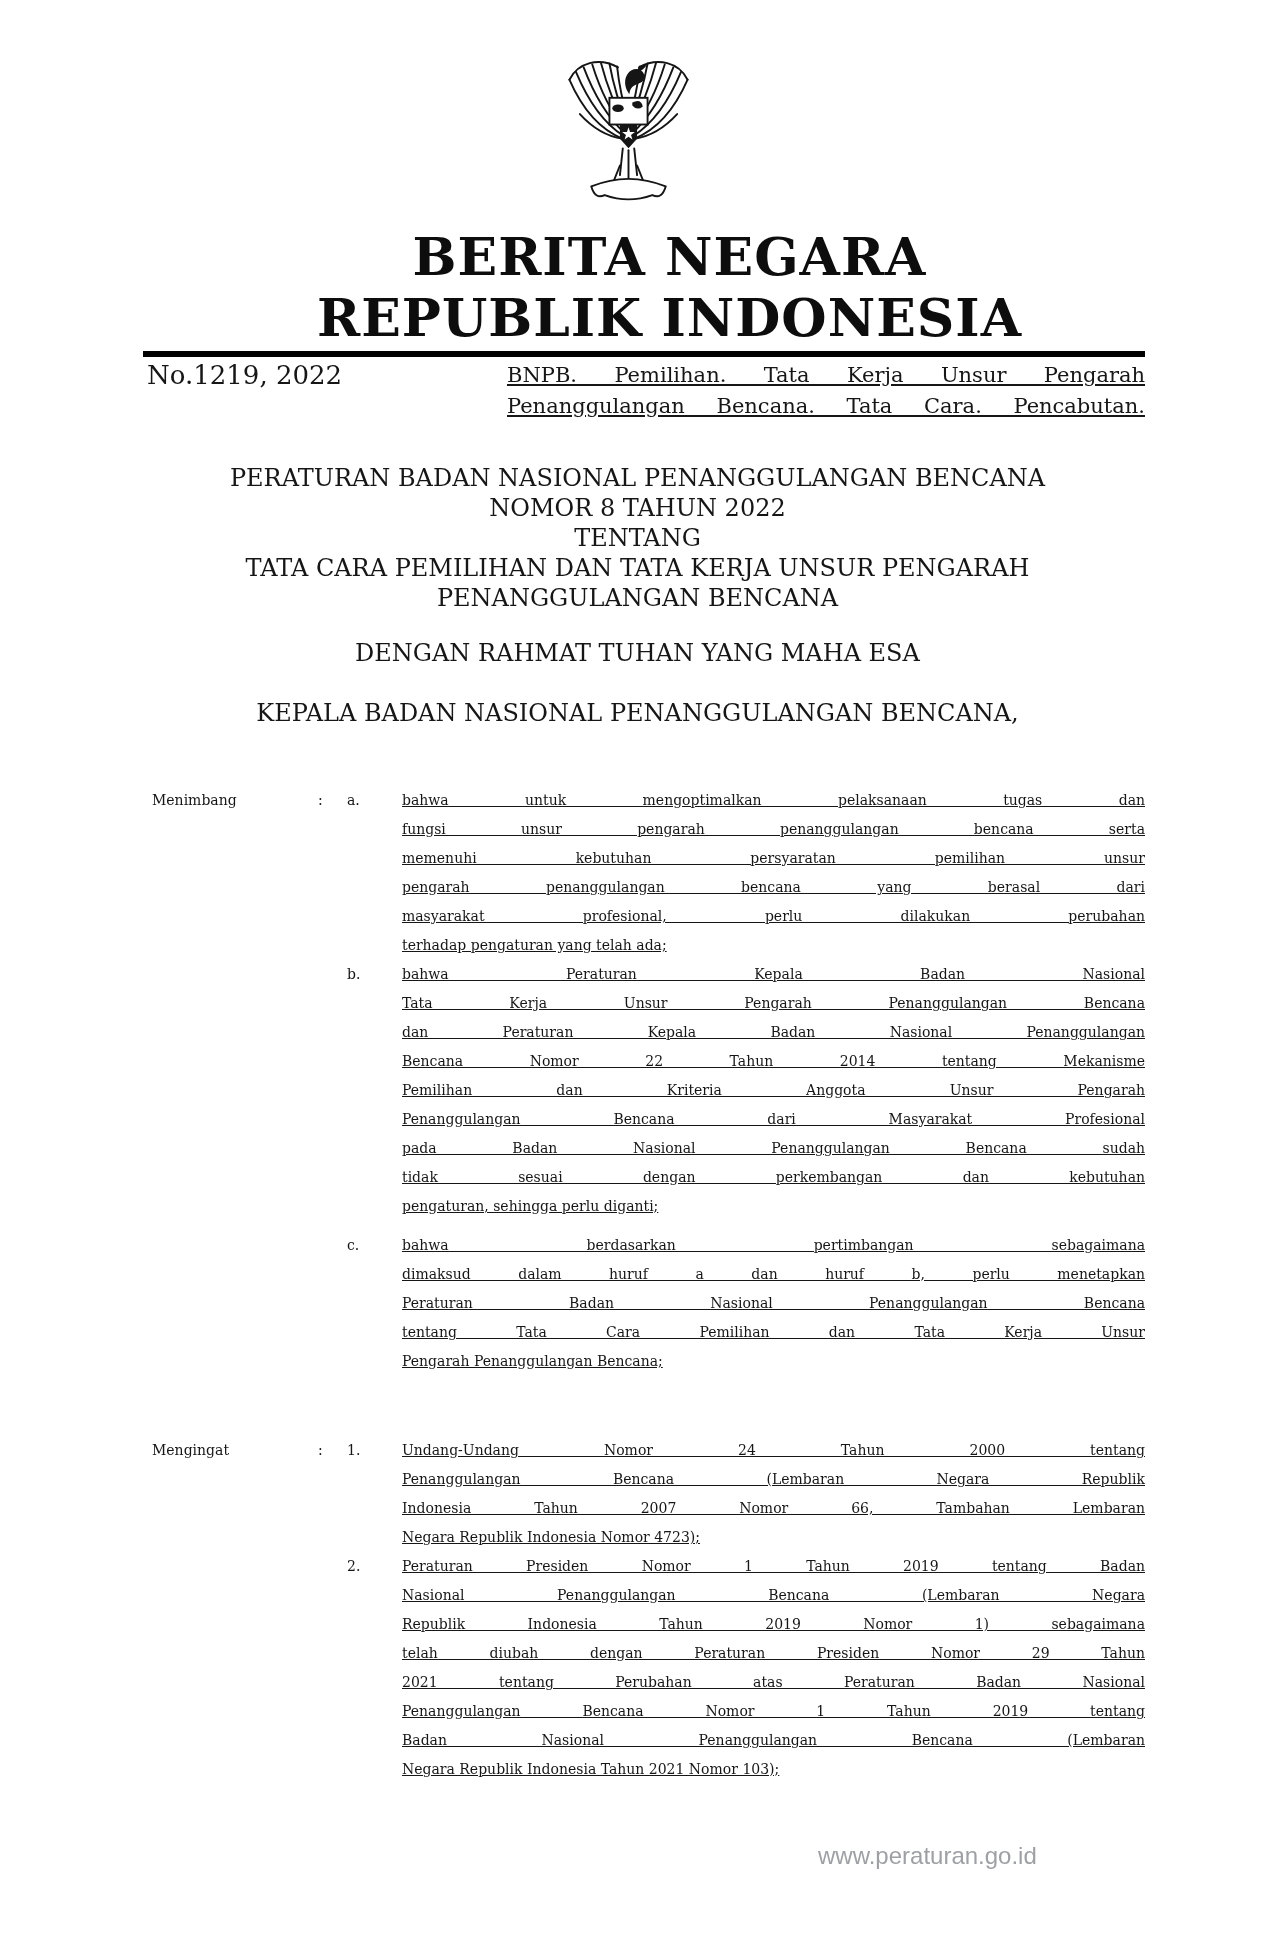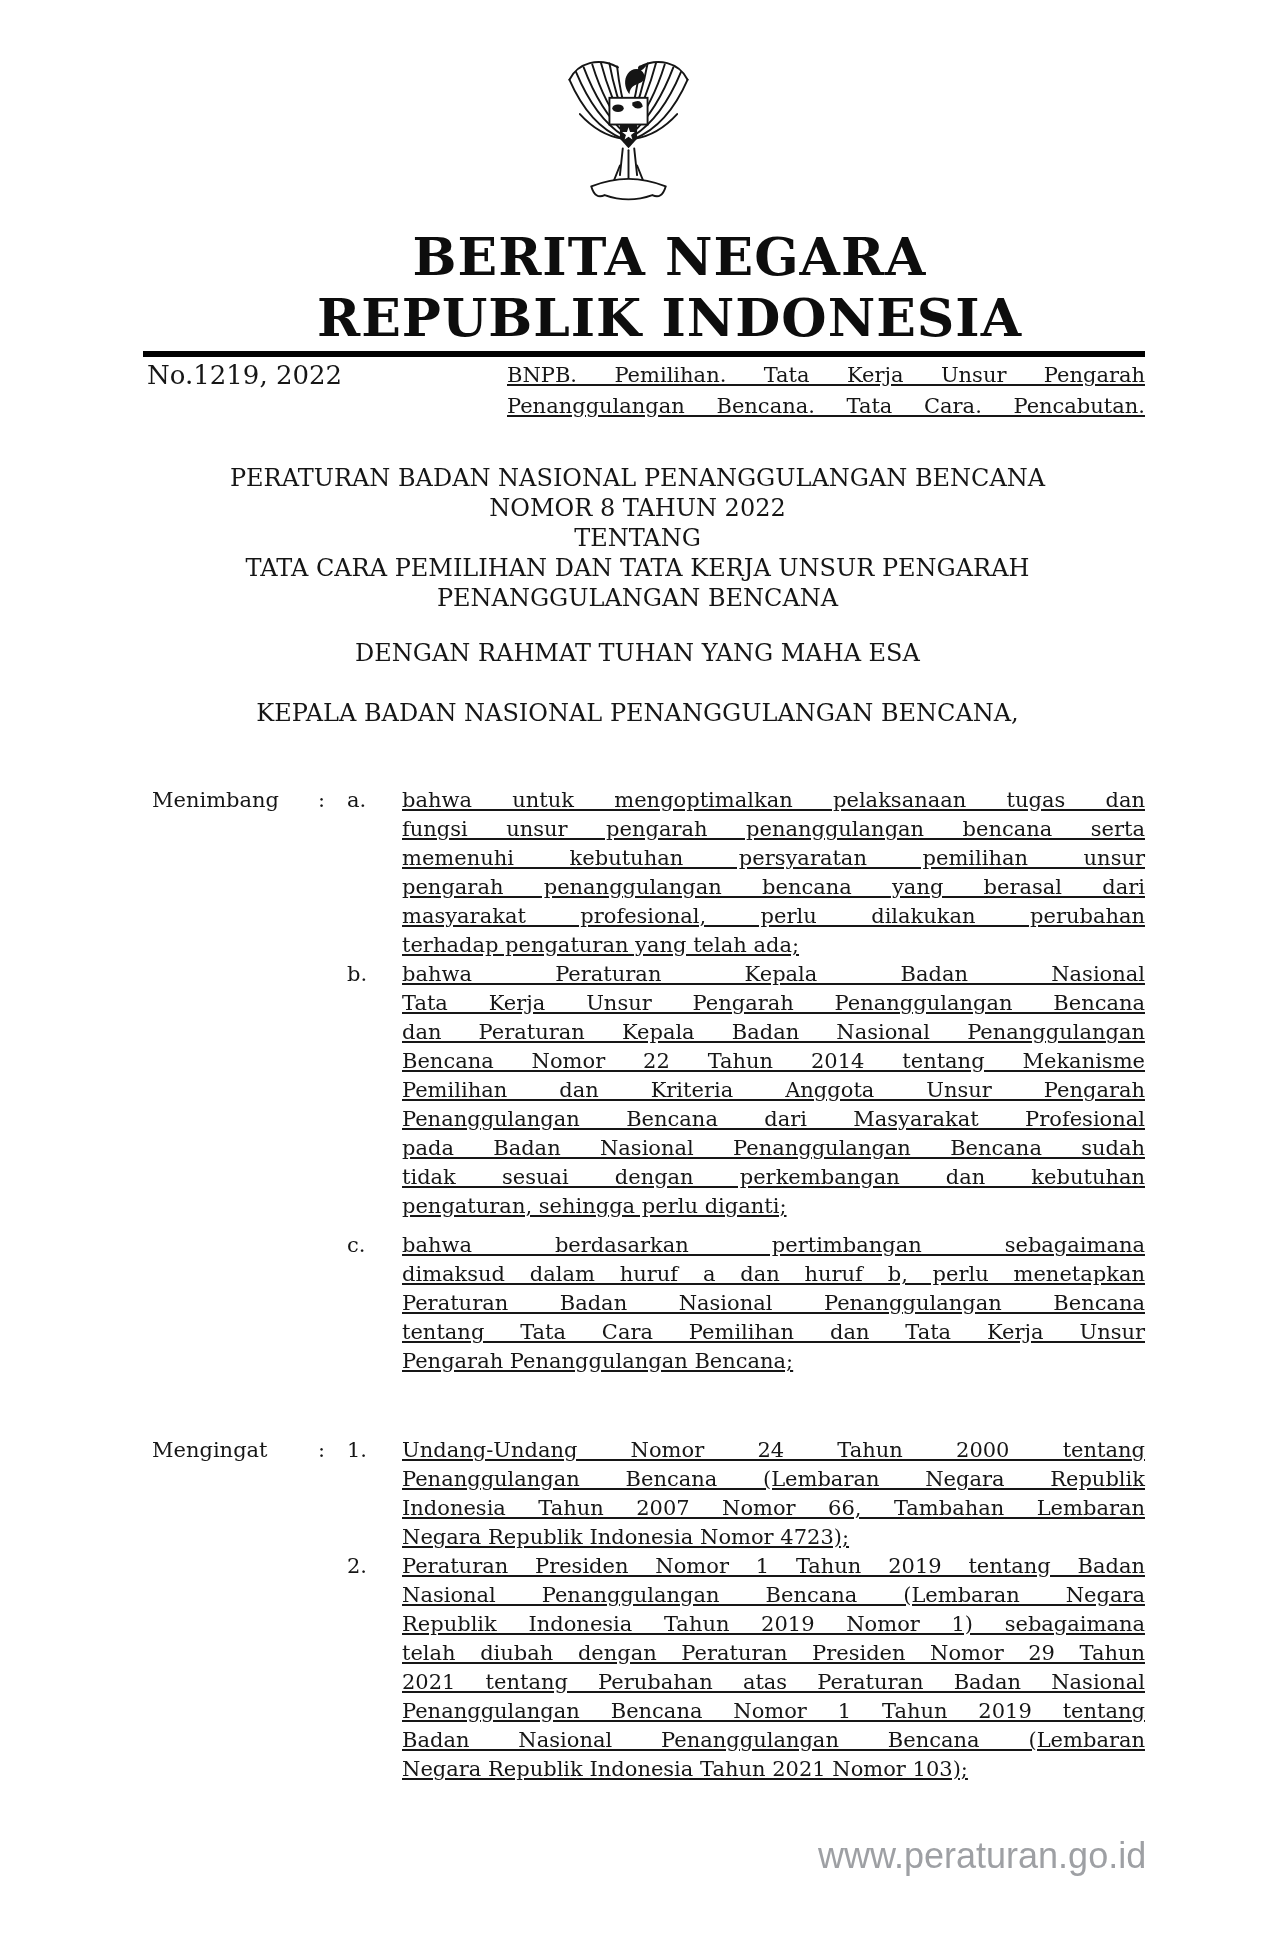--- a/index.html
+++ b/index.html
@@ -22,34 +22,34 @@
   .issue-no{position:absolute;left:147px;top:360px;font-size:26px;line-height:31px;white-space:nowrap;}
   .abstract{position:absolute;left:507px;top:360px;width:638px;font-size:21px;line-height:31px;}
   .jline{text-align:justify;text-align-last:justify;text-decoration:underline;}
   .jline.jlast{text-align-last:left;}
   .force-last .jline.jlast{text-align-last:justify;}
   .title-block{position:absolute;left:141px;top:463px;width:993px;font-size:24px;line-height:30px;}
   .cline{text-align:center;}
   .center-line{position:absolute;left:141px;width:993px;text-align:center;font-size:24px;line-height:29px;}
   .invocation{top:639px;}
   .authority{top:699px;}
-  .clause{position:absolute;left:152px;width:993px;font-size:21px;line-height:29px;}
+  .clause{position:absolute;left:152px;width:993px;font-size:14px;line-height:29px;}
   .clause-label{position:absolute;left:0;top:0;}
   .clause-colon{position:absolute;left:166px;top:0;}
   .clause-items{margin-left:195px;}
   .clause-item{display:flex;}
   .clause-item.gap-before{margin-top:10px;}
   .item-marker{width:55px;flex:none;}
   .item-lines{flex:1;width:743px;}
   .considerations{top:786px;}
   .legal-basis{top:1436px;}
   .watermark{
     position:absolute;left:818px;top:1840px;
     font-family:"Liberation Sans", sans-serif;
-    font-size:36px;line-height:32px;color:#9EA0A4;white-space:nowrap;
+    font-size:24px;line-height:32px;color:#9EA0A4;white-space:nowrap;
   }
 </style>
 </head>
 <body>
 
 <div class="page">
 
   <svg class="emblem" viewBox="0 0 150 168" xmlns="http://www.w3.org/2000/svg">
     <g fill="none" stroke="#151515" stroke-width="2" stroke-linecap="round">
 

